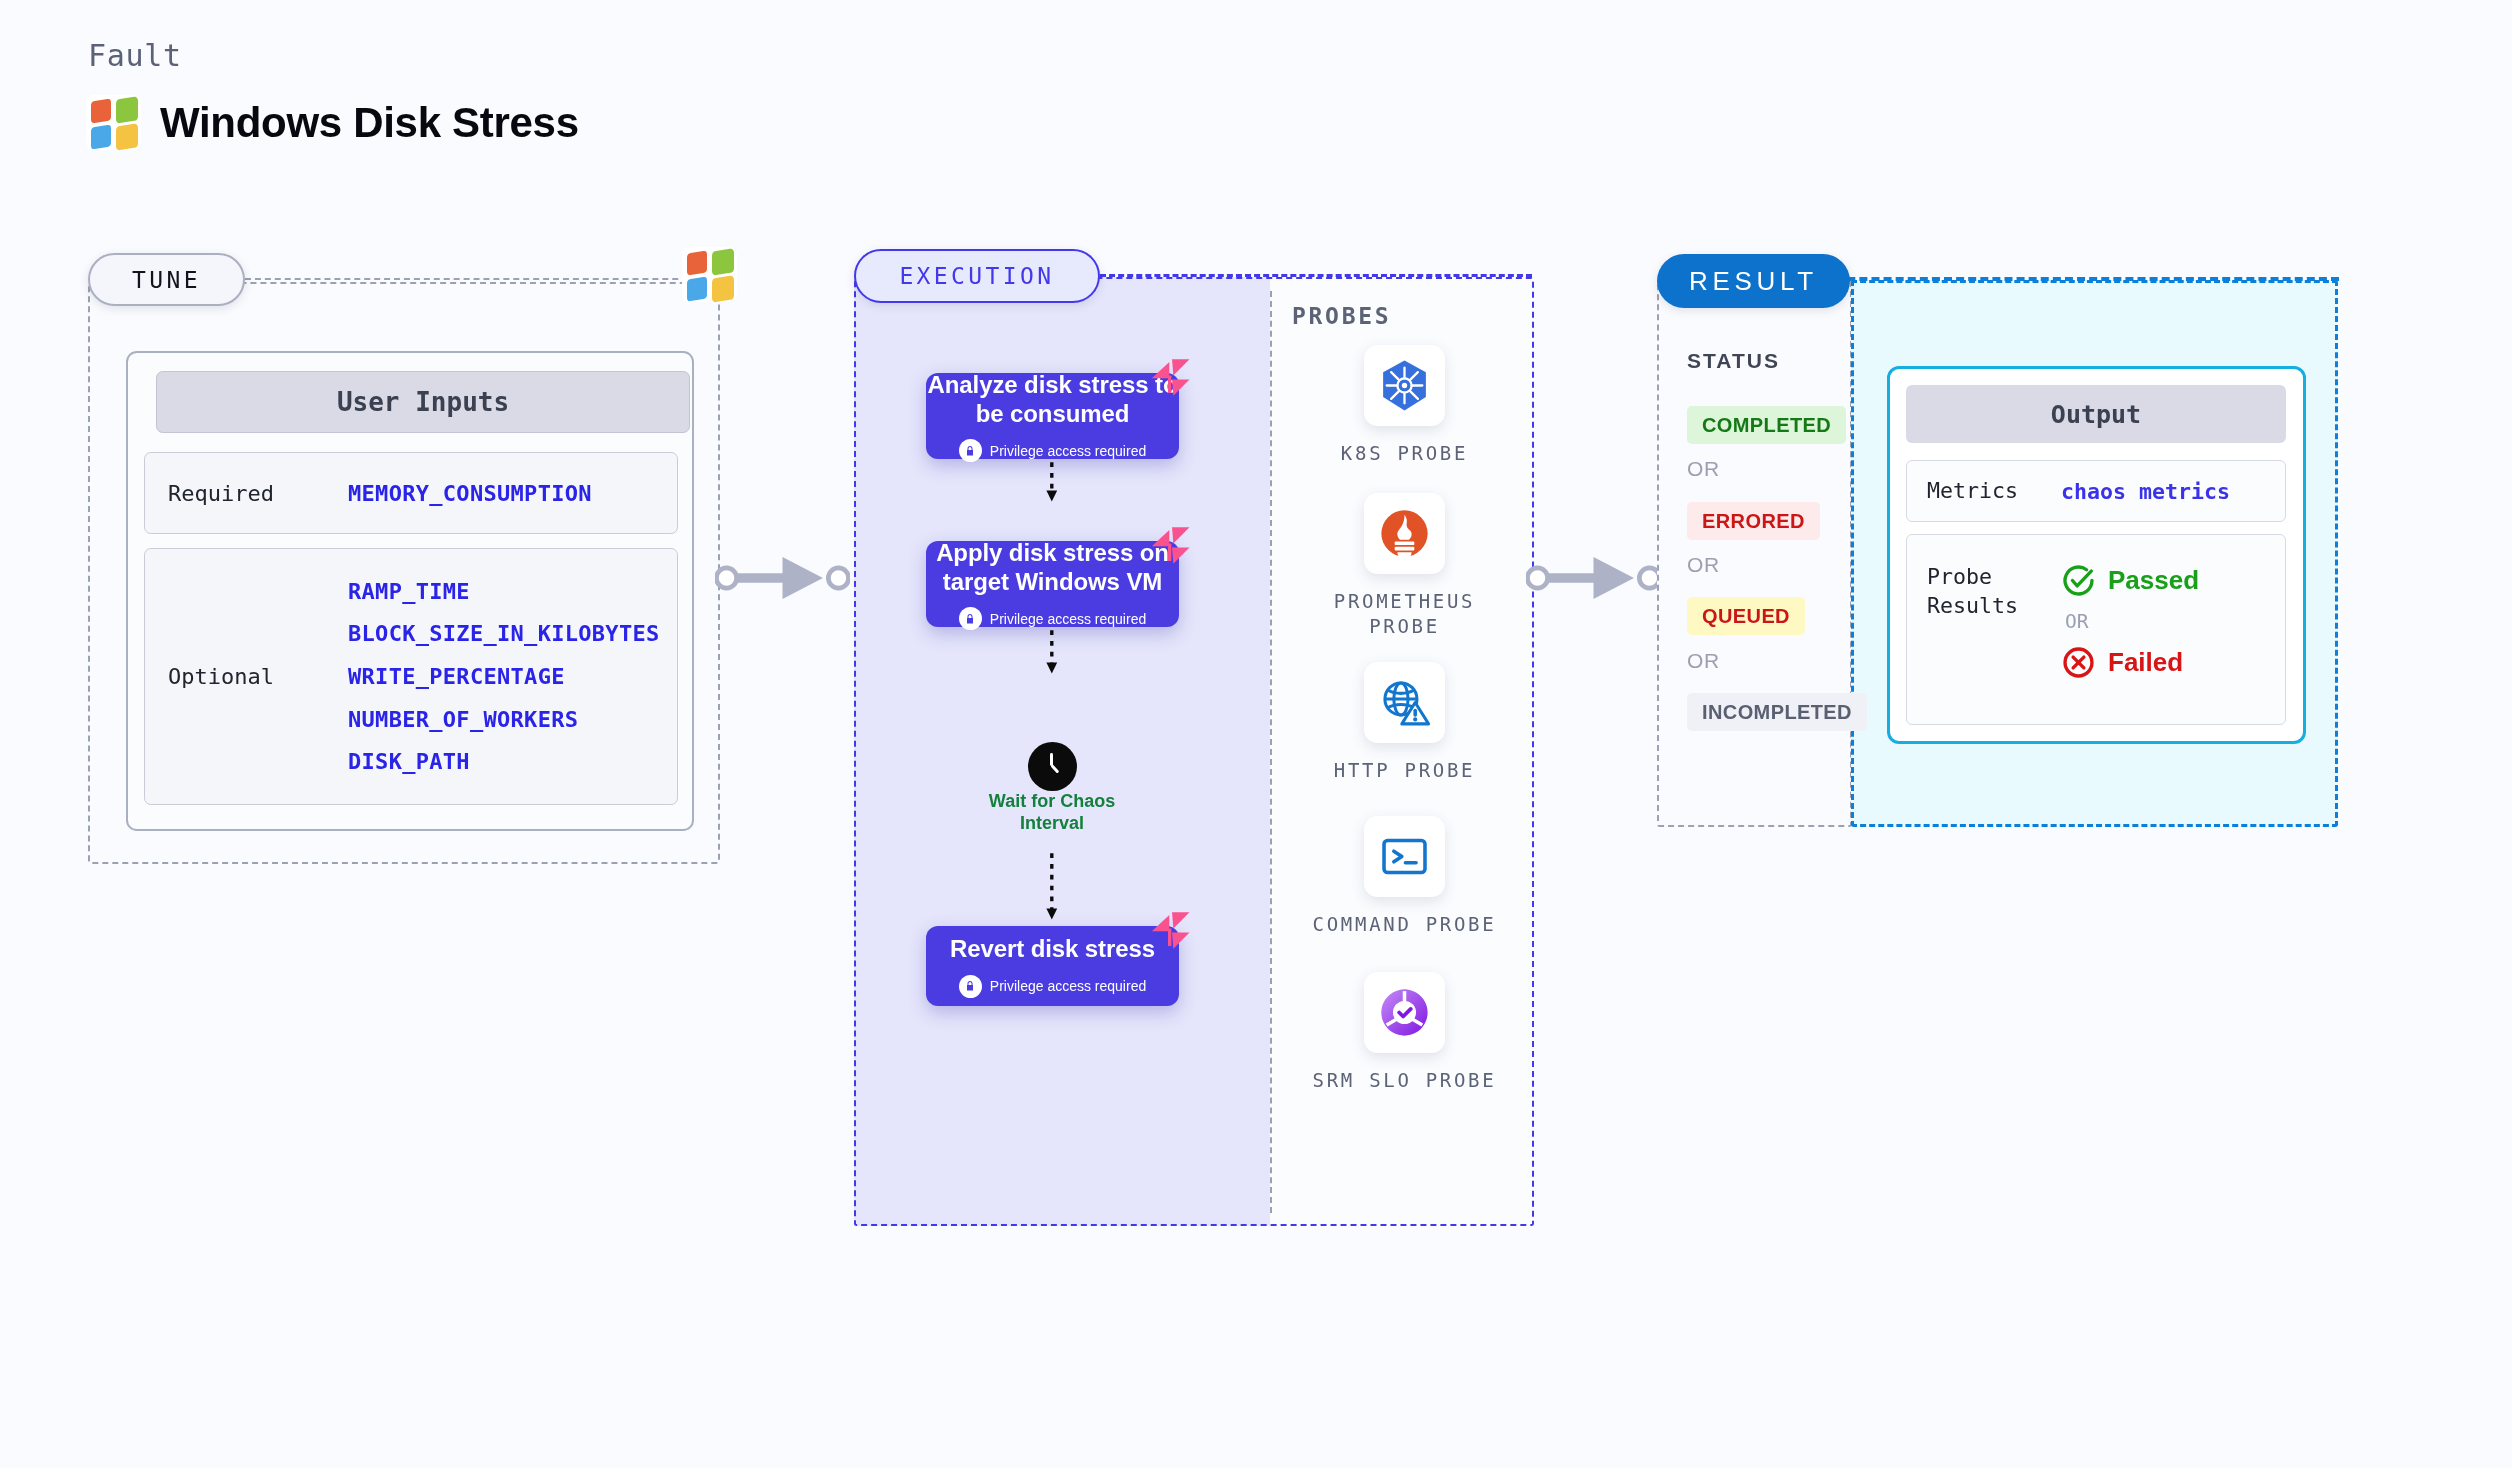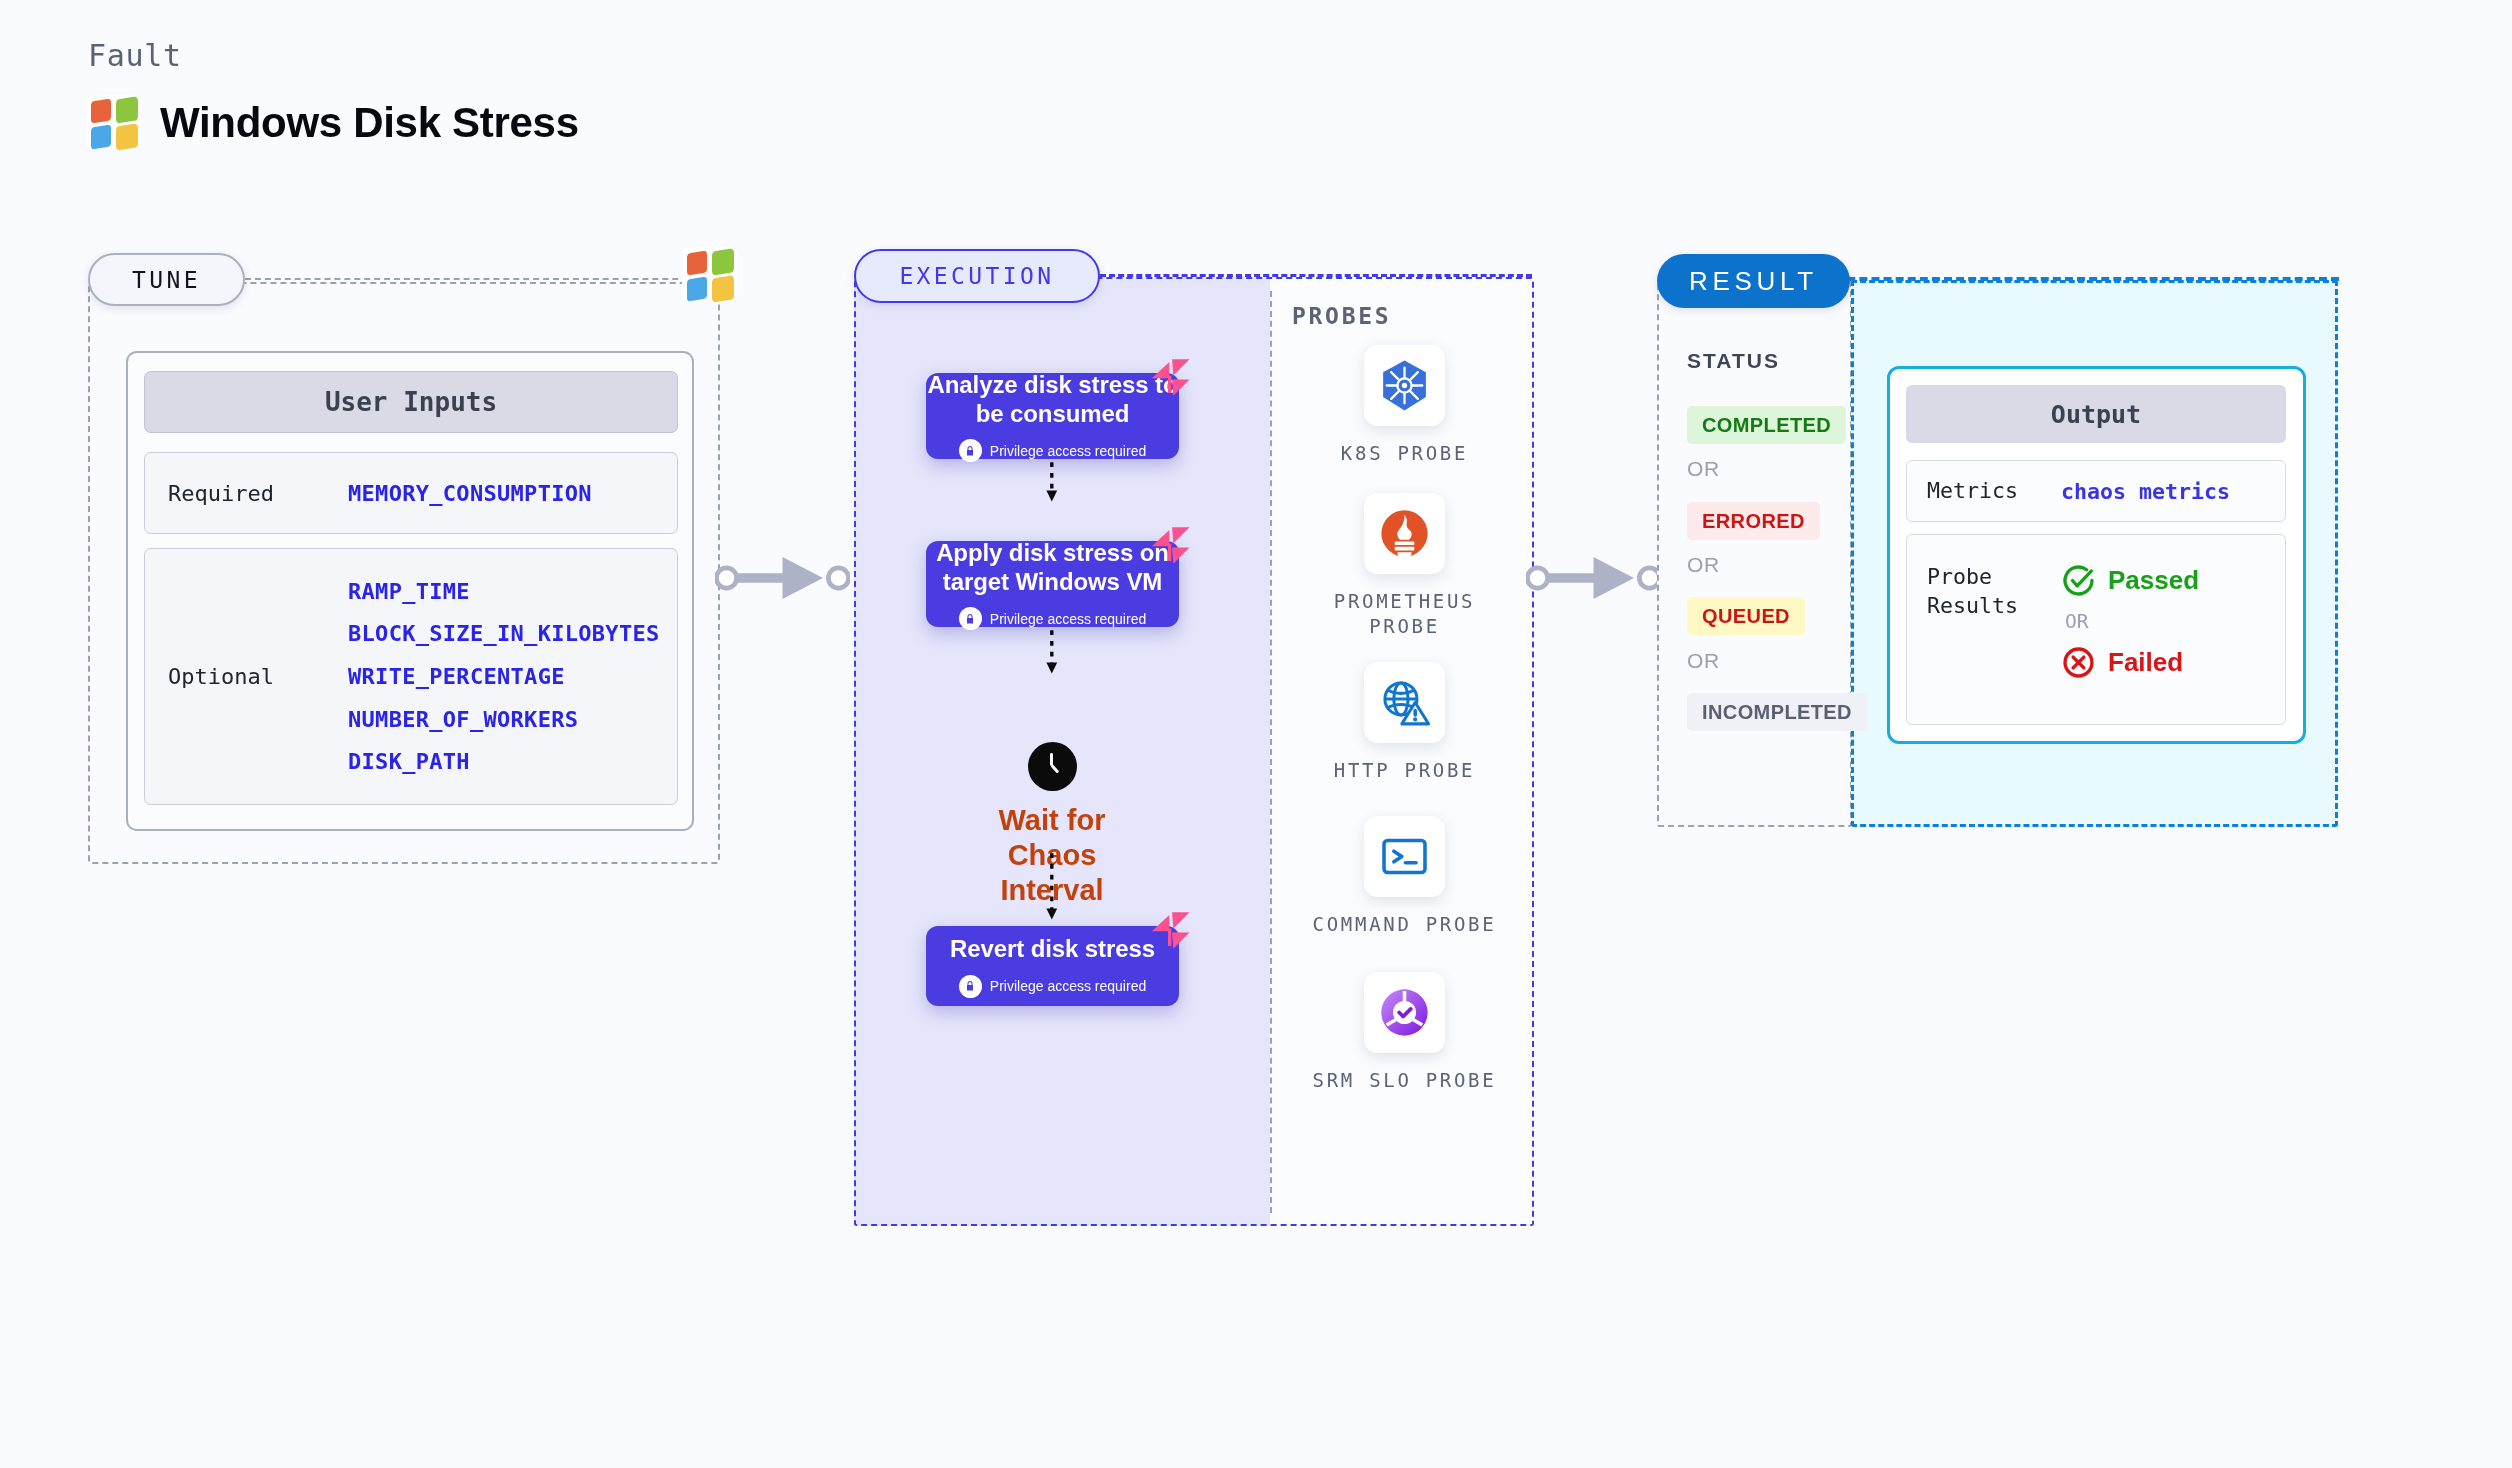--- a/index.html
+++ b/index.html
@@ -101,21 +101,21 @@
   .chaosbadge { position: absolute; width: 42px; height: 39px; }
 
   
   .vdot { position: absolute; }
 
   .clockwrap { position: absolute; display: flex; flex-direction: column; align-items: center; }
   .clock { width: 49px; height: 49px; border-radius: 50%; background: #0b0b0c; position: relative; }
   .clock .h { position: absolute; background: #fff; border-radius: 1.4px; }
   .clock .h1 { width: 3.4px; height: 13.5px; left: 22px; top: 10.8px; }
   .clock .h2 { width: 3.4px; height: 10px; left: 22px; top: 23px; transform-origin: top center; transform: rotate(-42deg); }
-  .clock-label { margin-top: 12px; font-size: 29px; font-weight: 700; color: #c2410c; text-align: center; line-height: 1.2; }
+  .clock-label { font-size: 18px; font-weight: 700; color: #15803d; text-align: center; line-height: 1.2; }
 
   
   .probes-title {
     position: absolute; font-family: "DejaVu Sans Mono", monospace;
     font-size: 23px; font-weight: 700; color: #5c6377; letter-spacing: 2.7px;
   }
   .probe { position: absolute; display: flex; flex-direction: column; align-items: center; width: 203px; }
   .probe-ico {
     width: 81px; height: 81px; border-radius: 13.5px; background: #fff;
     box-shadow: 0 4.7px 13.5px rgba(50,60,100,.13);
@@ -195,21 +195,21 @@
     <span>TUNE</span>
   </div>
   <div class="winlogo" style="position:absolute; left:682px; top:247px; width:55px; height:55px;">
     <div class="pane p1" style="left:5.4px;  top:5.4px;  width:20px;height:22px; transform:skewY(-9deg);"></div>
     <div class="pane p2" style="left:30px; top:2.7px;  width:21.6px;height:24px; transform:skewY(-9deg);"></div>
     <div class="pane p3" style="left:5.4px;  top:31px; width:20px;height:21.6px; transform:skewY(-9deg);"></div>
     <div class="pane p4" style="left:30px; top:30px; width:21.6px;height:24px; transform:skewY(-9deg);"></div>
   </div>
 
   <div class="card" style="left:126px; top:351px; width:568px; height:480px;">
-    <div class="card-head" style="position:absolute; left:16px; top:17.6px; width:534px; height:62px;">
+    <div class="card-head" style="position:absolute; left:28px; top:17.6px; width:534px; height:62px;">
       <span>User Inputs</span>
     </div>
 
     <div class="row-box" style="position:absolute; left:16px; top:99px; width:534px; height:82px;">
       <div class="row-label">Required</div>
       <div class="row-vals">
         <div class="row-val">MEMORY_CONSUMPTION</div>
       </div>
     </div>
 

